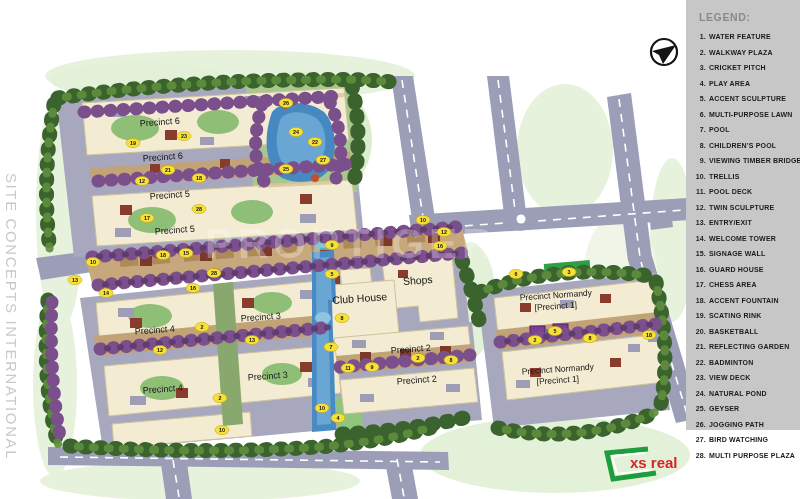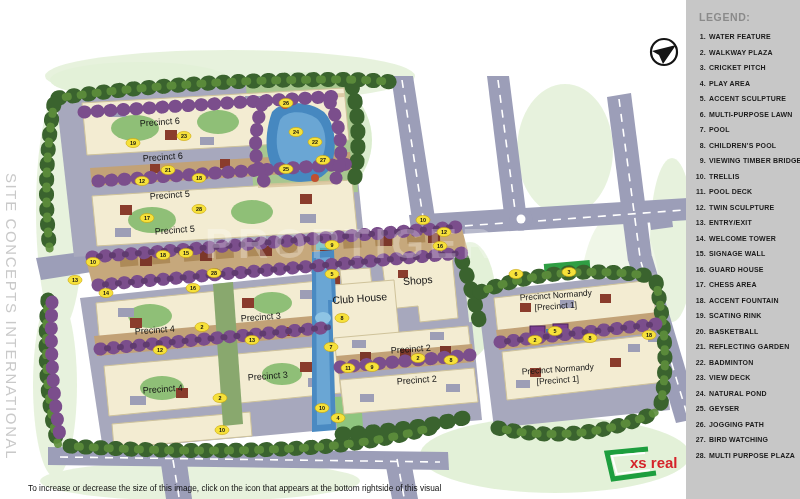--- a/index.html
+++ b/index.html
@@ -6,21 +6,21 @@
   .stage{position:relative;width:800px;height:499px;background:#ffffff;overflow:hidden;}
 
   .side-text{
     position:absolute;left:3px;top:173px;height:330px;
     writing-mode:vertical-rl;white-space:nowrap;overflow:hidden;
     font-size:15px;letter-spacing:1.6px;color:#c9c9c9;
   }
 
   .map-svg{position:absolute;left:0;top:0;}
 
-  .legend-panel{position:absolute;left:686px;top:0;width:114px;height:499px;background:#c7c7c7;}
+  .legend-panel{position:absolute;left:686px;top:0;width:114px;height:430px;background:#c7c7c7;}
   .legend-title{position:absolute;left:13px;top:11px;font-size:10.5px;font-weight:bold;color:#8a8a8a;letter-spacing:.6px;}
   .legend-list{position:absolute;left:5px;top:29px;right:1px;}
   .legend-item{display:flex;align-items:center;height:15.5px;font-size:7px;font-weight:bold;color:#1b1b1b;letter-spacing:.2px;}
   .legend-item .num{width:15px;text-align:right;margin-right:3px;flex:none;}
   .legend-item .lab{white-space:nowrap;}
 
   .caption{position:absolute;left:28px;top:483px;font-size:8.3px;color:#101010;}
 
   svg text{font-family:"Liberation Sans",sans-serif;}
   .map-label{fill:#141414;}
@@ -583,15 +583,14 @@
           <span class="num">27.</span>
           <span class="lab">BIRD WATCHING</span>
         </div>
         <div class="legend-item">
           <span class="num">28.</span>
           <span class="lab">MULTI PURPOSE PLAZA</span>
         </div>
       </div>
   </div>
 
-  <div class="caption">To increase or decrease the size of this image, click on the icon that appears at the bottom rightside of this visual</div>
 
 </div>
 
 </body></html>

